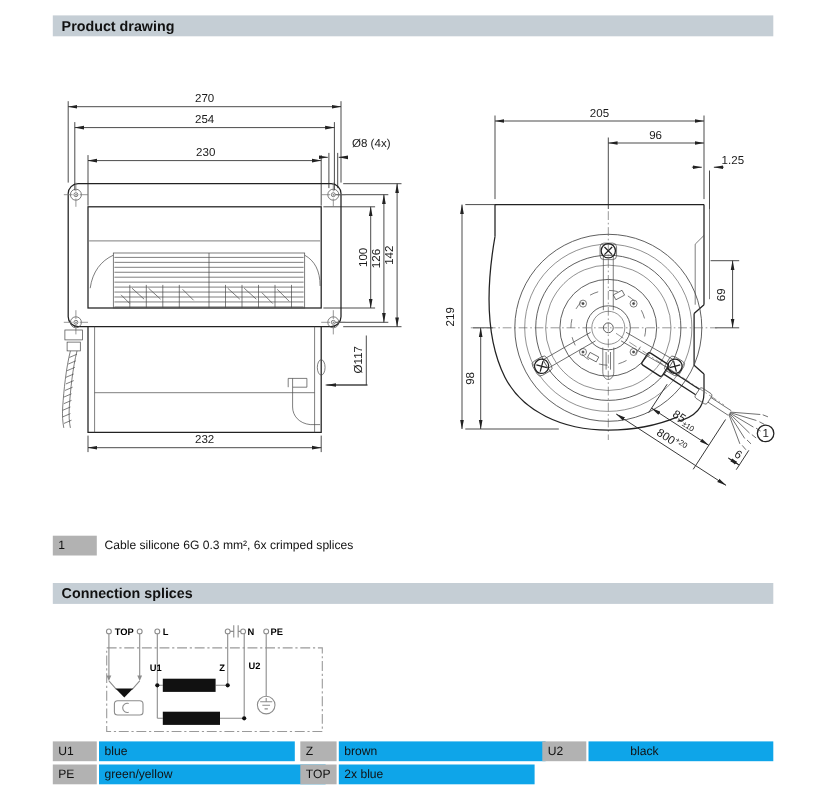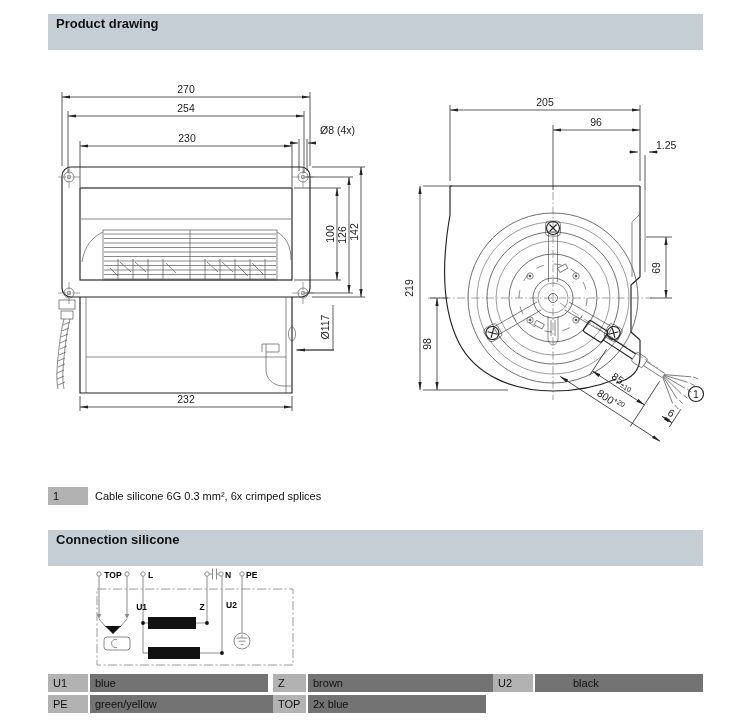--- a/index.html
+++ b/index.html
@@ -1,23 +1,23 @@
 <!DOCTYPE html>
 <html><head>
 <meta charset="utf-8">
 <style>
   html,body{margin:0;padding:0;}
   body{width:750px;height:721px;position:relative;background:#fff;
        font-family:"Liberation Sans","DejaVu Sans",sans-serif;color:#111;overflow:hidden;}
-  .bar{position:absolute;left:48px;width:655px;height:36px;background:#c5ced5;
+  .bar{position:absolute;left:48px;width:655px;height:19px;background:#c5ced5;
        font-weight:bold;font-size:13px;line-height:19px;padding-left:8px;box-sizing:border-box;}
   .cell{position:absolute;height:18px;font-size:11px;line-height:18px;
         padding-left:5px;box-sizing:border-box;white-space:nowrap;}
   .lab{background:#b2b2b2;}
-  .val{background:#737373;}
+  .val{background:#0ea5e9;}
   .plain{background:transparent;}
   svg{position:absolute;left:0;}
   svg text{font-family:"Liberation Sans","DejaVu Sans",sans-serif;font-size:10.5px;fill:#1a1a1a;}
   svg text.b{font-size:8.5px;font-weight:bold;fill:#000;}
   .ln{stroke:#222;fill:none;stroke-width:1.15;}
   .tn{stroke:#4a4a4a;fill:none;stroke-width:.65;}
   .dim{stroke:#333;fill:none;stroke-width:.8;}
   .cl{stroke:#787878;fill:none;stroke-width:.7;stroke-dasharray:8 2.5 1.5 2.5;}
   .wire{stroke:#8c8c8c;fill:none;stroke-width:1;}
   .dashbox{stroke:#9a9a9a;fill:none;stroke-width:1;stroke-dasharray:9 2.5 2 2.5;}
@@ -217,21 +217,21 @@
     <g>
       <circle cx="696" cy="394" r="7.5" class="ln" stroke-width="0.9"></circle>
       <text x="696" y="397.5" text-anchor="middle" font-size="9">1</text>
     </g>
   </g>
 </svg>
 
 <div class="cell lab" style="left:48px;top:487px;width:40px;">1</div>
 <div class="cell plain" style="left:90px;top:487px;width:560px;">Cable silicone 6G 0.3 mm², 6x crimped splices</div>
 
-<div class="bar" style="top:530px;">Connection silicone</div>
+<div class="bar" style="top:530px;">Connection splices</div>
 
 <svg style="top:555px;" width="750" height="118" viewBox="0 555 750 118">
 
   <g class="wire">
     <circle cx="99" cy="574" r="2.2"></circle>
       <circle cx="127" cy="574" r="2.2"></circle>
     <circle cx="143" cy="574" r="2.2"></circle>
     <circle cx="207" cy="574" r="2.2"></circle>
       <circle cx="221" cy="574" r="2.2"></circle>
     <circle cx="242" cy="574" r="2.2"></circle>

